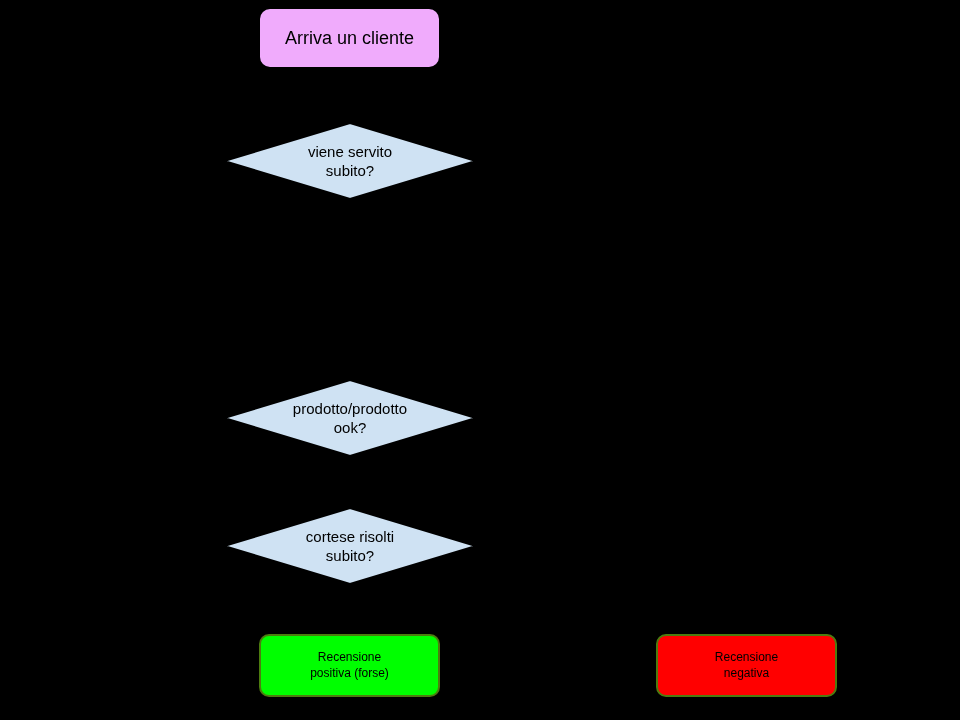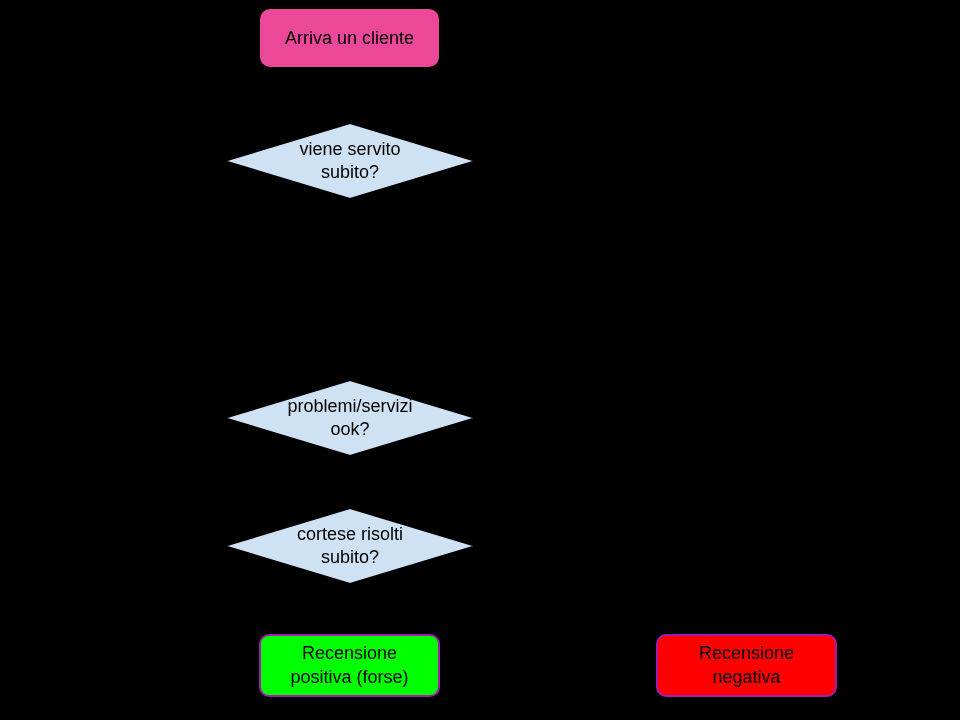--- a/index.html
+++ b/index.html
@@ -30,67 +30,67 @@
     width: 183px; height: 62px;
     background: #cfe2f3;
     border: 2px solid #000;
     border-radius: 12px;
     font-size: 18px;
   }
 
   .decision {
     left: 222px;
     width: 256px; height: 78px;
-    font-size: 18px;
+    font-size: 15px;
     line-height: 1.28;
   }
   .decision svg {
     position: absolute;
     left: 0; top: 0;
     width: 100%; height: 100%;
   }
   .d1 { top: 122px; }
   .d2 { top: 250px; }
   .d3 { top: 379px; }
   .d4 { top: 507px; }
 
   .outcome {
     top: 634px;
     width: 181px; height: 63px;
-    border: 2px solid #a21caf;
+    border: 2px solid #4d7c0f;
     border-radius: 10px;
-    font-size: 18px;
+    font-size: 12px;
     line-height: 1.3;
   }
   .o-pos { left: 259px; background: #00ff00; }
   .o-neg { left: 656px; background: #ff0000; }
 </style>
 </head>
 <body>
 
 <div class="canvas" style="background-color: rgb(0, 0, 0);">
 
-  <div class="node start" style="background-color: #ec4899;">
+  <div class="node start" style="background-color: #f0abfc;">
     <span class="label">Arriva un cliente</span>
   </div>
 
   <div class="node decision d1">
     <svg viewBox="0 0 256 78" preserveAspectRatio="none">
       <polygon points="128,1 254,39 128,77 2,39" stroke-width="2" stroke-linejoin="miter" fill="#cfe2f3" stroke="#000000"></polygon>
     </svg>
     <span class="label">viene servito
 subito?</span>
   </div>
 
 
   <div class="node decision d3">
     <svg viewBox="0 0 256 78" preserveAspectRatio="none">
       <polygon points="128,1 254,39 128,77 2,39" stroke-width="2" stroke-linejoin="miter" fill="#cfe2f3" stroke="#000000"></polygon>
     </svg>
-    <span class="label">problemi/servizi
+    <span class="label">prodotto/prodotto
 ook?</span>
   </div>
 
   <div class="node decision d4">
     <svg viewBox="0 0 256 78" preserveAspectRatio="none">
       <polygon points="128,1 254,39 128,77 2,39" stroke-width="2" stroke-linejoin="miter" fill="#cfe2f3" stroke="#000000"></polygon>
     </svg>
     <span class="label">cortese risolti
 subito?</span>
   </div>

